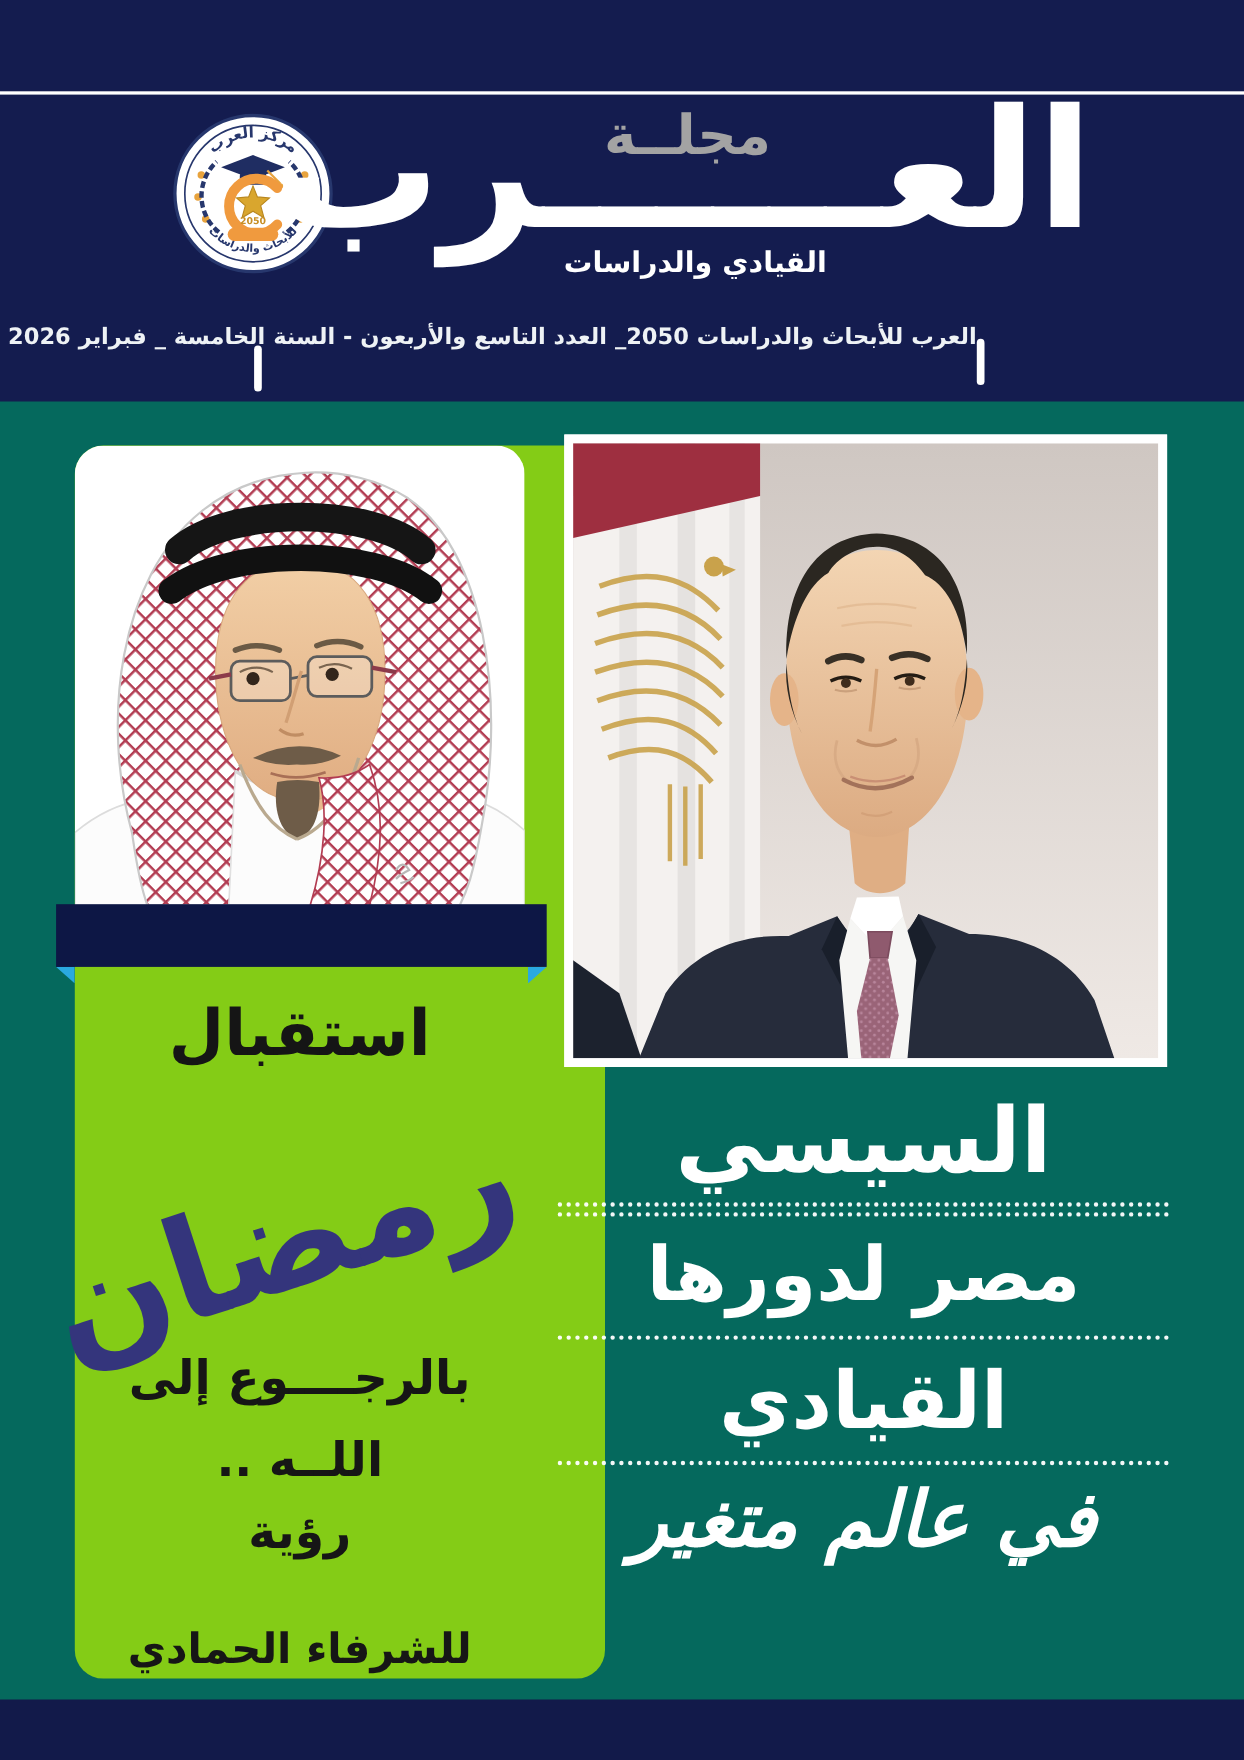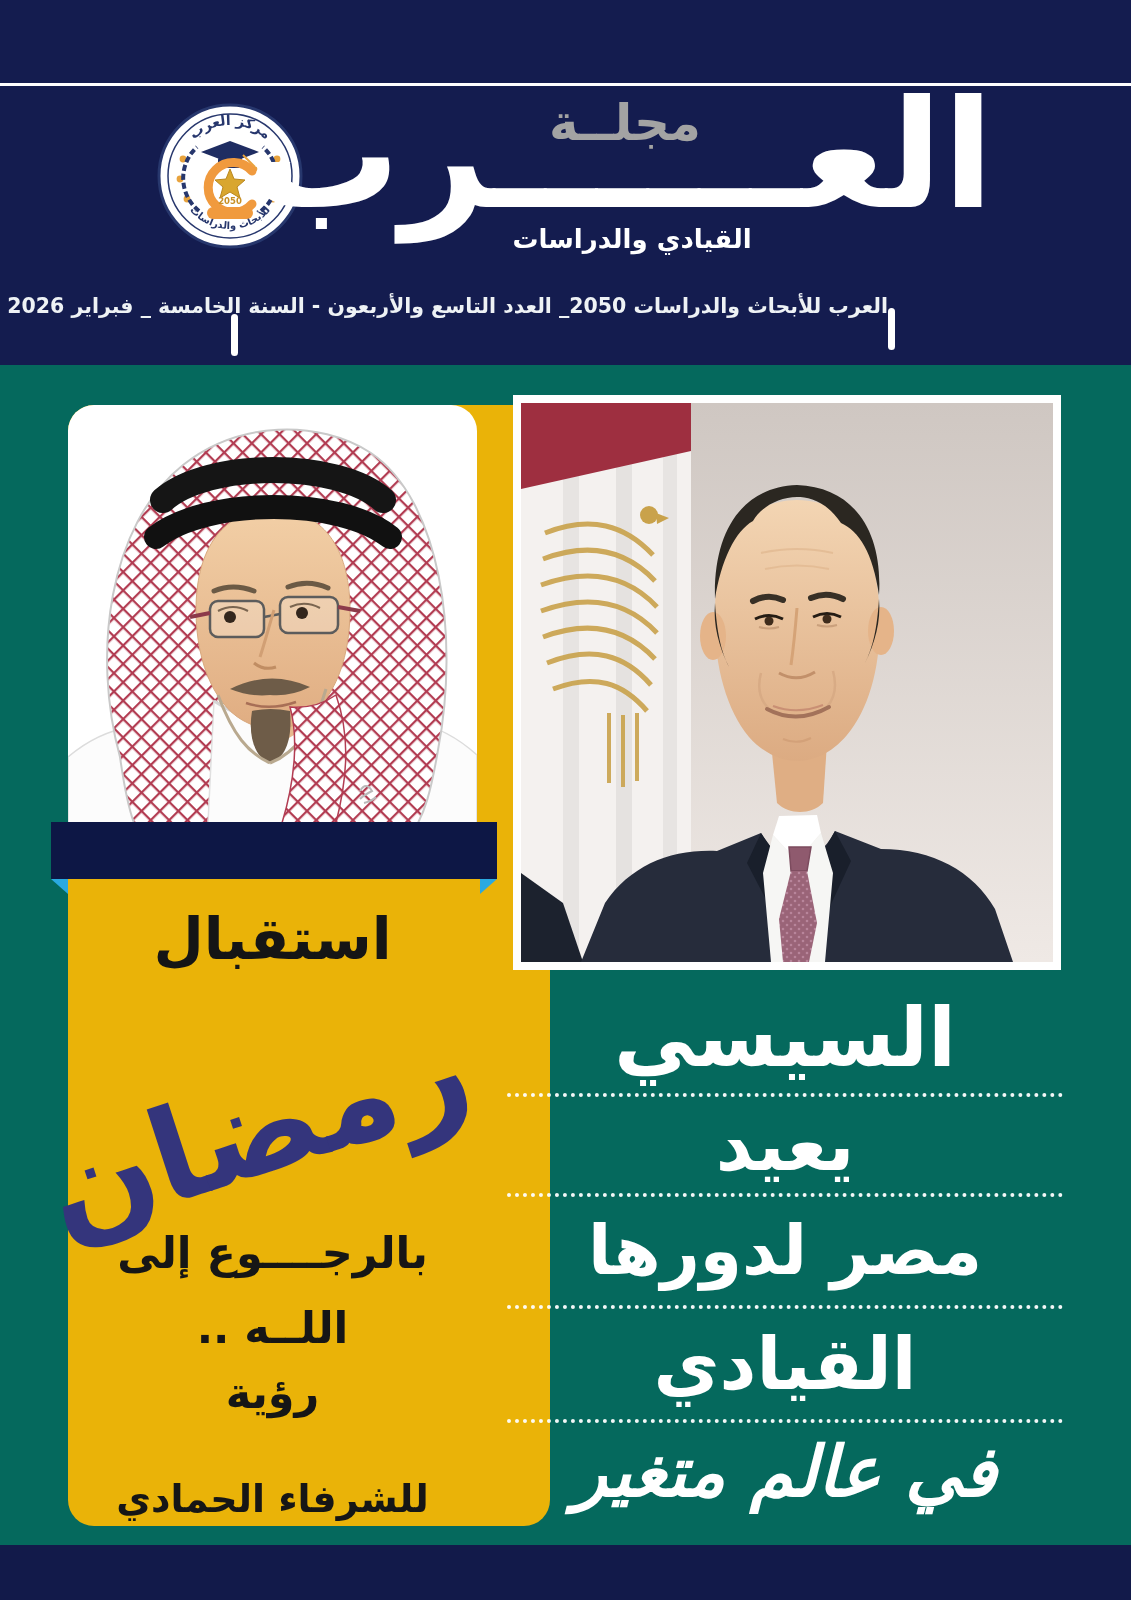--- a/index.html
+++ b/index.html
@@ -18,21 +18,21 @@
   #tagline{position:absolute;left:498px;top:224px;width:268px;font-size:26px;font-weight:bold;
            color:#ffffff;text-align:center;white-space:nowrap;}
   #issue-block{position:absolute;left:243px;top:291px;width:645px;text-align:center;
                color:#eef2f5;font-size:20.5px;font-weight:bold;line-height:31px;}
   #issue-block div{white-space:nowrap;}
   .issue-bar{position:absolute;width:7px;height:42px;background:#ffffff;border-radius:4px;}
   #issue-bar-right{left:888px;top:308px;}
   #issue-bar-left{left:231px;top:314px;}
 
   
-  #left-card{position:absolute;left:68px;top:405px;width:482px;height:1121px;background:#eab308;
+  #left-card{position:absolute;left:68px;top:405px;width:482px;height:1121px;background:#84cc16;
              border-radius:26px;}
   #portrait-wrap{position:absolute;left:0;top:0;width:409px;height:418px;
                  border-radius:26px 26px 0 0;overflow:hidden;}
   #kicker{position:absolute;left:0;top:500px;width:409px;text-align:center;font-size:58px;
           font-weight:bold;color:#151515;}
   #calligraphy{position:absolute;left:0;top:610px;width:409px;height:240px;text-align:center;
                font-size:128px;font-weight:bold;color:#34357c;
                transform:rotate(-18deg);line-height:220px;}
   .lcard-line{position:absolute;left:0;width:409px;text-align:center;font-weight:bold;
               color:#161616;white-space:nowrap;}
@@ -279,21 +279,20 @@
       <path d="M240,270 Q234,292 248,306 M312,268 Q318,290 306,304" stroke="#d8ab85" stroke-width="2.5" fill="none"></path>
       <path d="M246,306 Q276,322 308,304" stroke="#a3725a" stroke-width="4" fill="none" stroke-linecap="round"></path>
       <path d="M252,303 Q276,312 302,302" stroke="#c98f74" stroke-width="2" fill="none"></path>
       <path d="M262,336 Q276,342 290,335" stroke="#d3a179" stroke-width="2" fill="none"></path>
     </svg>
   </div>
 
   <div id="headline">
     <div class="hl" id="hl-0">السيسي</div>
     <div class="dotsep"></div>
-    <div class="hl" id="hl-1">يعيد</div>
     <div class="dotsep"></div>
     <div class="hl" id="hl-2">مصر لدورها</div>
     <div class="dotsep"></div>
     <div class="hl" id="hl-3">القيادي</div>
     <div class="dotsep"></div>
     <div class="hl" id="hl-4">في عالم متغير</div>
   </div>
 
   <div id="bottom-bar"></div>
 

